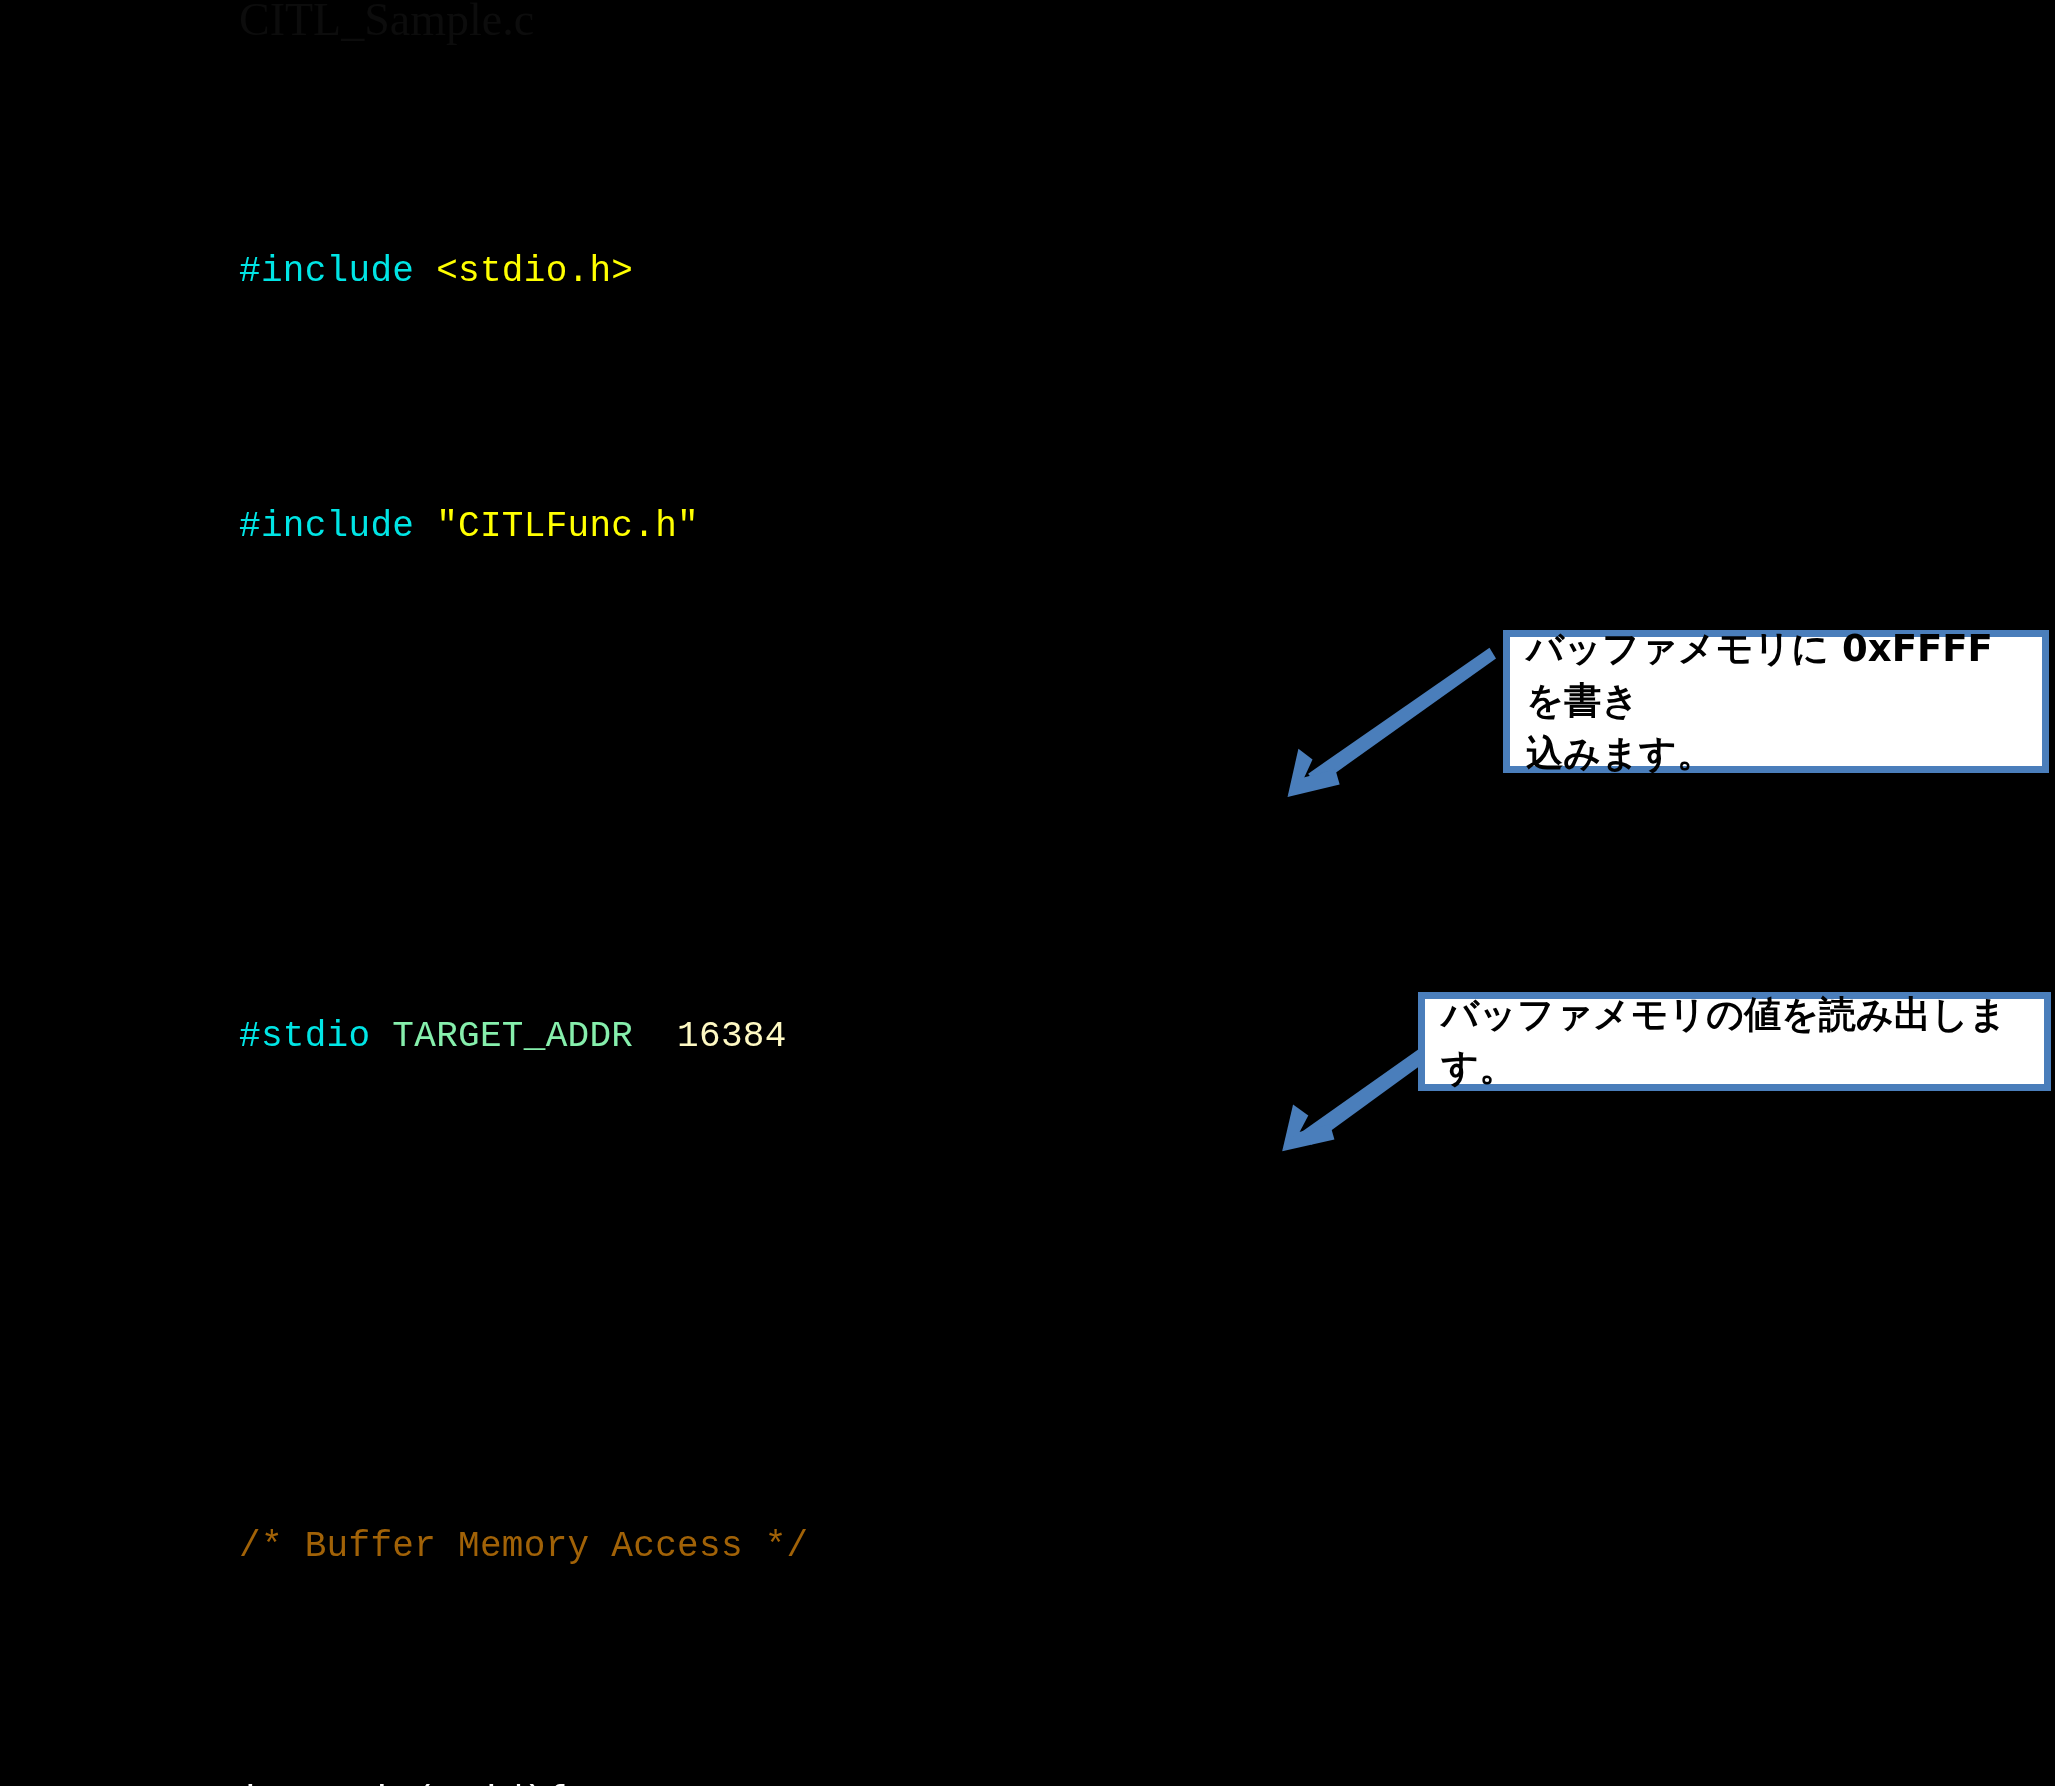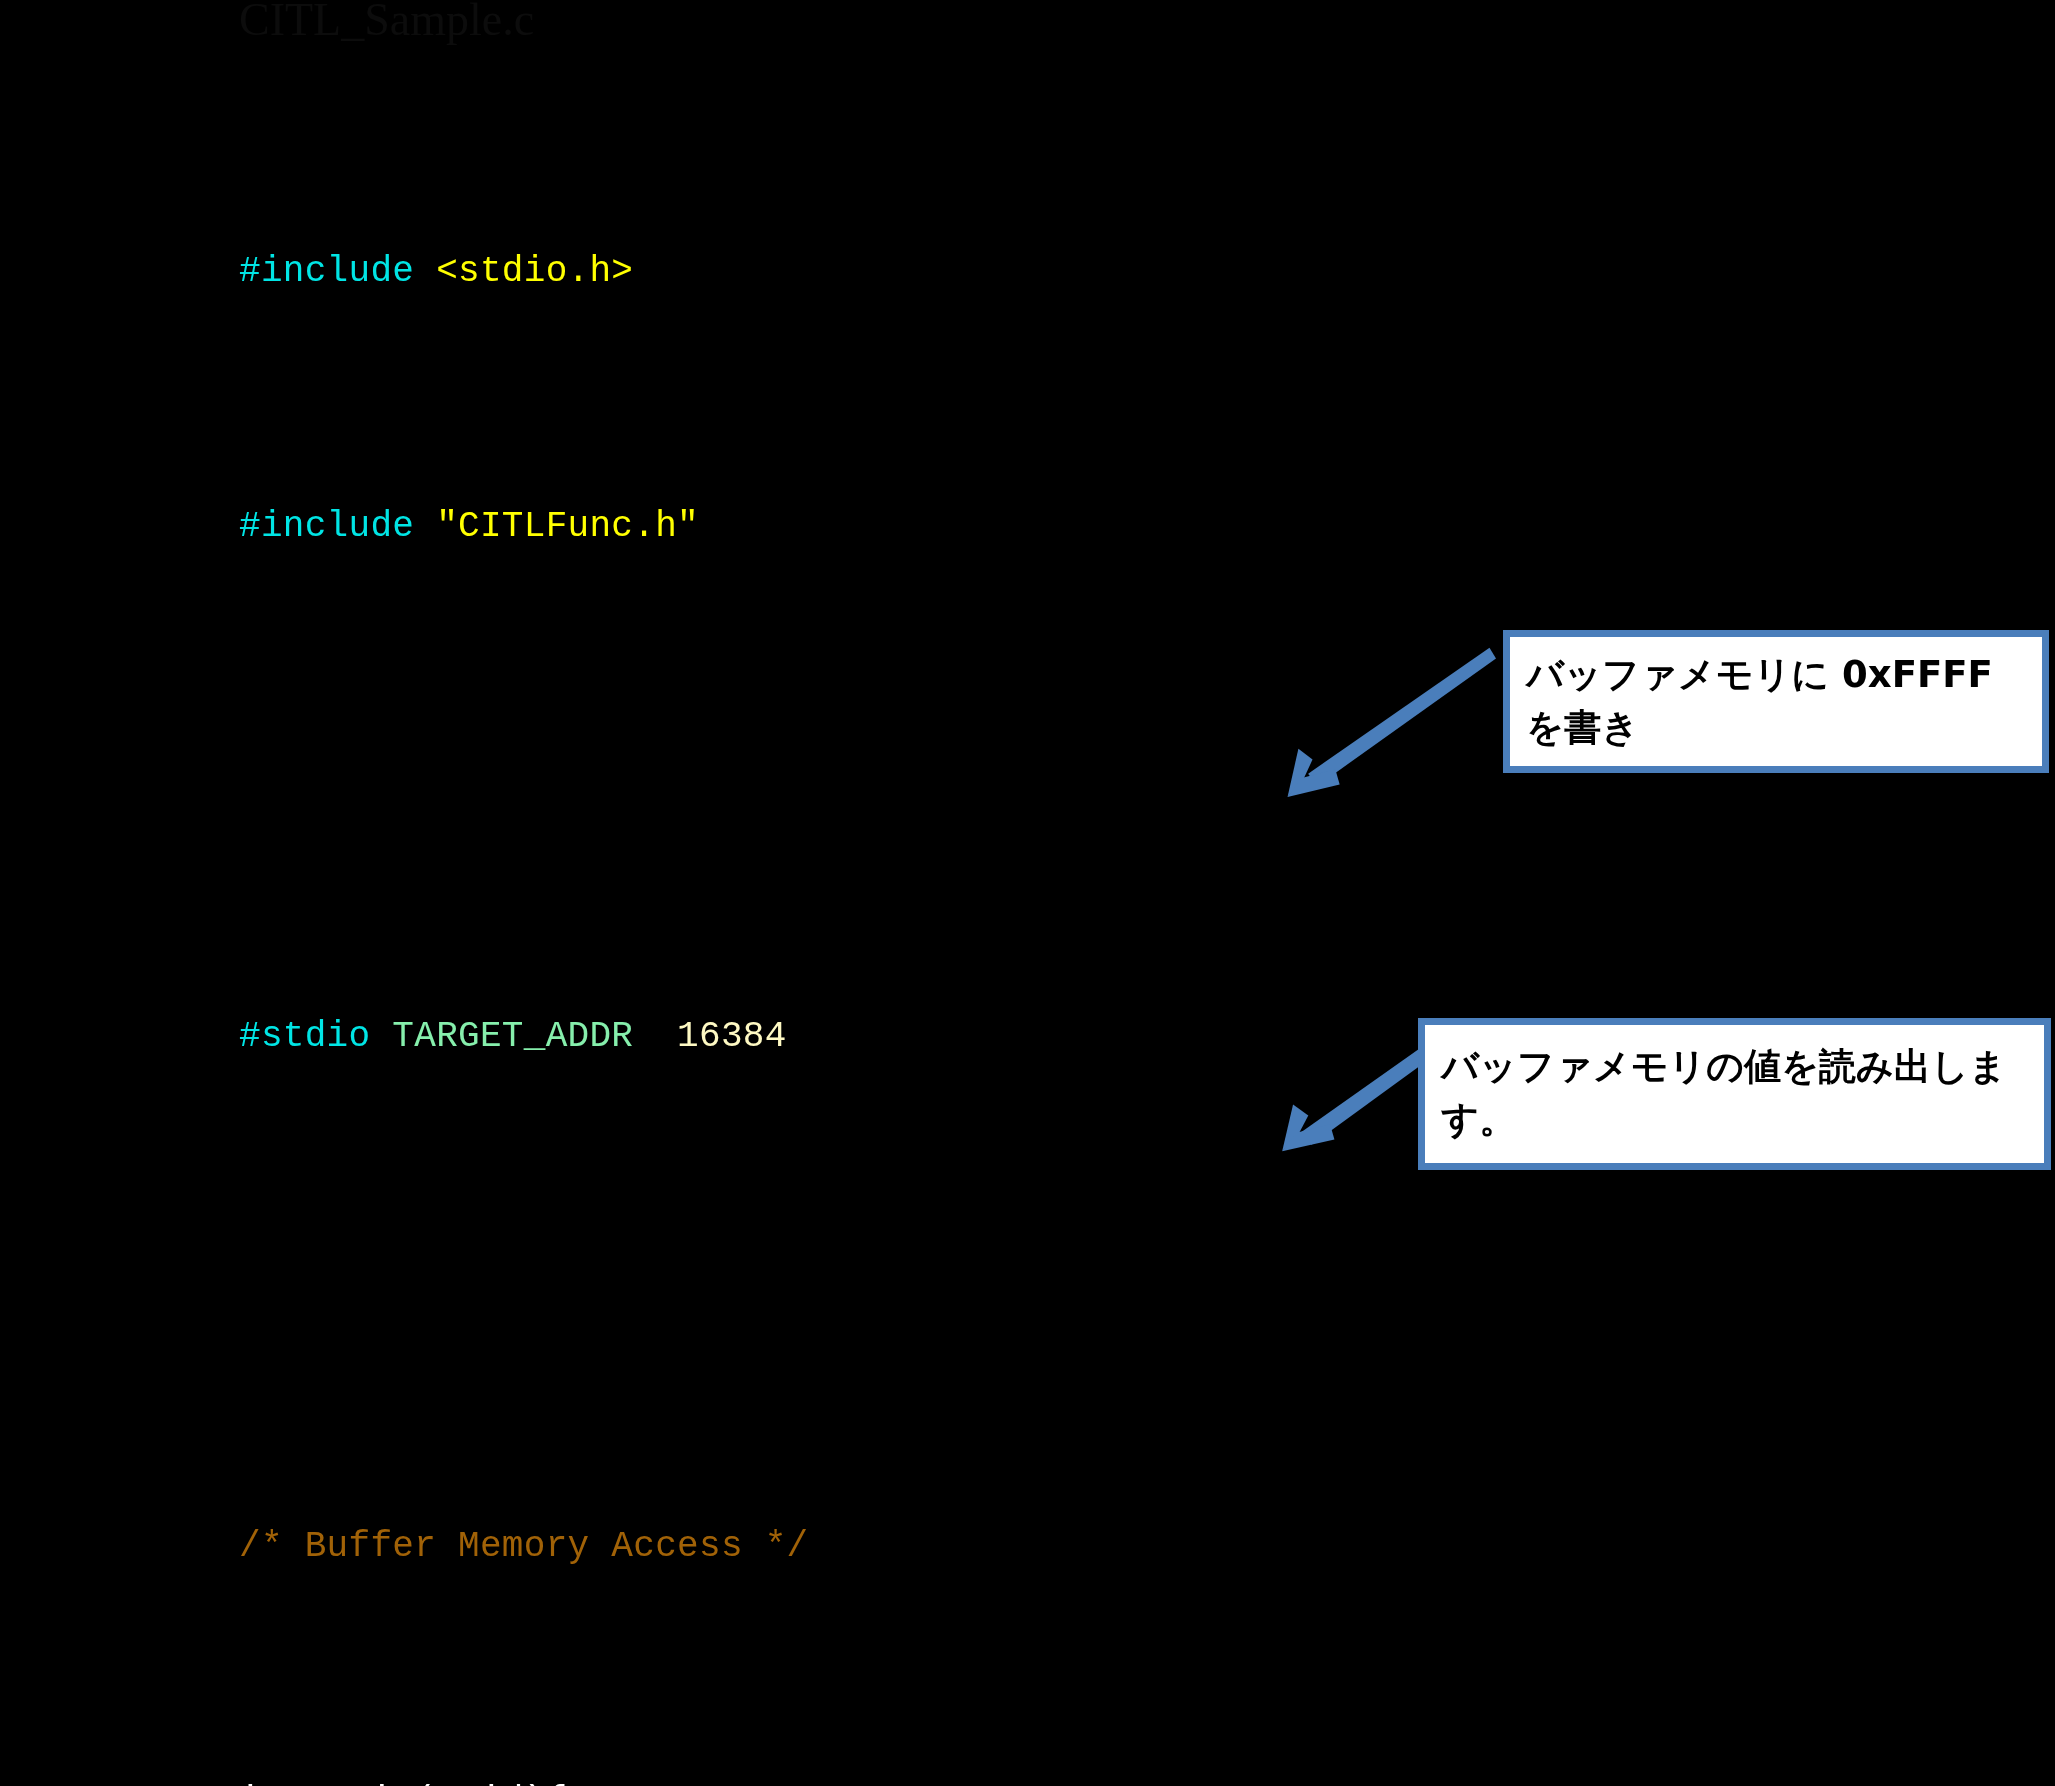--- a/index.html
+++ b/index.html
@@ -73,23 +73,23 @@
     font-weight: 700;
   }
   #callout-write {
     left: 1503px;
     top: 630px;
     width: 546px;
     height: 143px;
   }
   #callout-read {
     left: 1418px;
-    top: 1018px;
+    top: 992px;
     width: 633px;
-    height: 152px;
+    height: 99px;
   }
   .callout span { display: block; }
 
   
   .arrow-svg {
     position: absolute;
     overflow: visible;
     pointer-events: none;
   }
   #arrow-write { left: 1268px; top: 642px; width: 228px; height: 158px; }
@@ -214,20 +214,21 @@
     <g fill="#4a7ebb">
       <path d="M 296 8 L 312 28 L 76 200 L 58 176 Z"></path>
       <path d="M 22 212 L 42 126 L 70 146 L 50 184 Z"></path>
       <path d="M 22 212 L 118 190 L 110 162 L 48 178 Z"></path>
     </g>
   </svg>
 
   <div class="callout" id="callout-write">
     <div>
       <span>バッファメモリに 0xFFFF を書き</span>
+      <span>込みます。</span>
     </div>
   </div>
 
   <div class="callout" id="callout-read">
     <div>
       <span>バッファメモリの値を読み出します。</span>
     </div>
   </div>
 
 </div>

